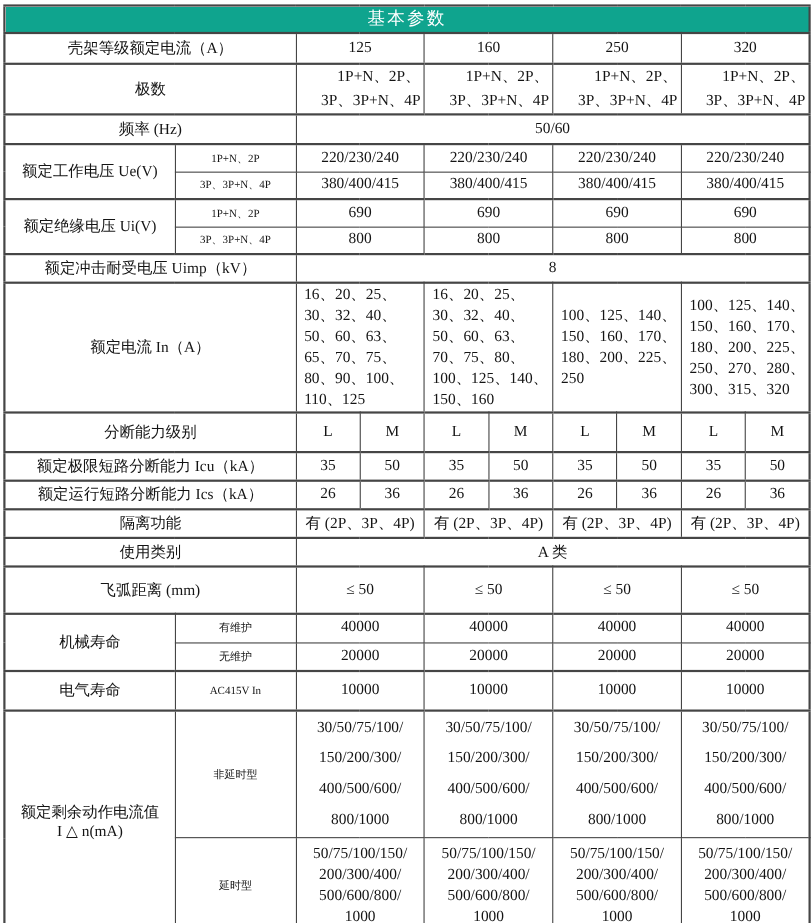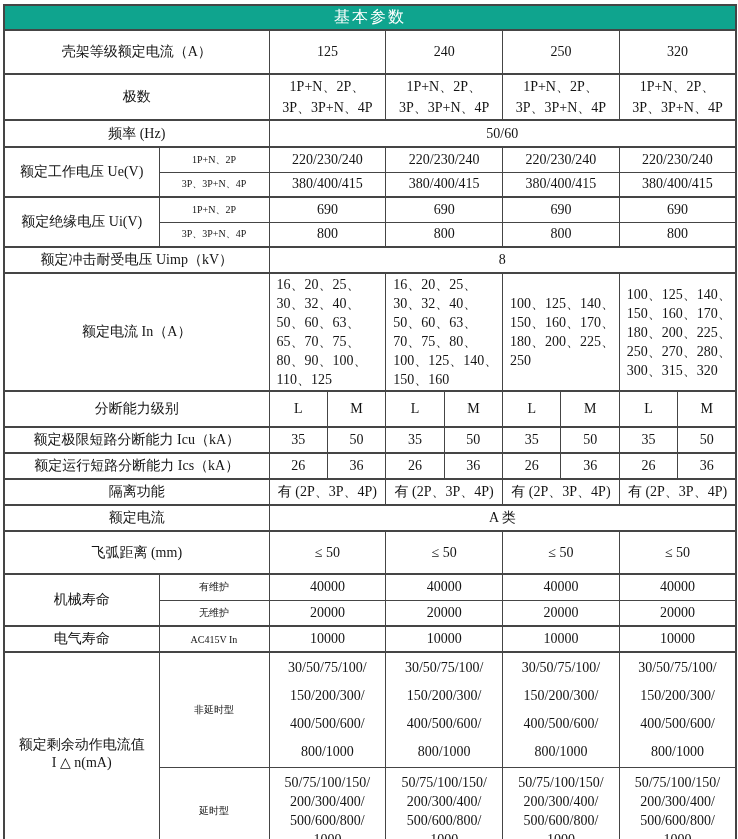--- a/index.html
+++ b/index.html
@@ -11,21 +11,21 @@
   td { border:solid var(--border); border-width:2px 1px; text-align:center;
        vertical-align:middle; font-size:14px; padding:1px 3px;
        white-space:pre-line; overflow:hidden; }
   tr.g1 > td { border-bottom-width:1px; }
   tr.g2 > td { border-top-width:1px; }
   td.title { background:var(--accent); color:#ffffff; font-size:16px;
              letter-spacing:2px; font-weight:400; }
   td.lbl { font-size:14px; }
   td.sub { font-size:10px; }
   td.list { text-align:left; padding-left:7px; line-height:19px; }
-  tr.poles-row td.val { line-height:21px; }
+  tr.poles-row td.val { line-height:21px;text-align:right; }
   tr.rcd1 td.val { line-height:28px;border-radius:30px; }
   tr.rcd2 td.val { line-height:19px; }
   .bottom-bar { width:738px; height:5px; background:var(--accent); margin-top:2px; }
 </style>
 </head>
 <body>
 
 <div class="sheet">
 <table class="spec">
   <colgroup>
@@ -39,24 +39,24 @@
         <col style="width:58.4px">
     <col style="width:58.4px">
         <col style="width:58.4px">
   </colgroup>
   <tbody>
 
   <tr style="height:23px">
     <td class="title" colspan="10">基本参数</td>
   </tr>
 
-  <tr style="height:44px">
+  <tr style="height:28px">
     <td class="lbl" colspan="2">壳架等级额定电流（A）</td>
     <td class="val" colspan="2">125</td>
-    <td class="val" colspan="2">240</td>
+    <td class="val" colspan="2">160</td>
     <td class="val" colspan="2">250</td>
     <td class="val" colspan="2">320</td>
   </tr>
 
   <tr class="poles-row" style="height:44px">
     <td class="lbl" colspan="2">极数</td>
     <td class="val" colspan="2">1P+N、2P、
 3P、3P+N、4P</td>
     <td class="val" colspan="2">1P+N、2P、
 3P、3P+N、4P</td>
@@ -171,21 +171,21 @@
 
   <tr style="height:26px">
     <td class="lbl" colspan="2">隔离功能</td>
     <td class="val" colspan="2">有 (2P、3P、4P)</td>
     <td class="val" colspan="2">有 (2P、3P、4P)</td>
     <td class="val" colspan="2">有 (2P、3P、4P)</td>
     <td class="val" colspan="2">有 (2P、3P、4P)</td>
   </tr>
 
   <tr style="height:26px">
-    <td class="lbl" colspan="2">额定电流</td>
+    <td class="lbl" colspan="2">使用类别</td>
     <td class="val" colspan="8">A 类</td>
   </tr>
 
   <tr style="height:43px">
     <td class="lbl" colspan="2">飞弧距离 (mm)</td>
     <td class="val" colspan="2">≤ 50</td>
     <td class="val" colspan="2">≤ 50</td>
     <td class="val" colspan="2">≤ 50</td>
     <td class="val" colspan="2">≤ 50</td>
   </tr>
@@ -199,21 +199,21 @@
     <td class="val" colspan="2">40000</td>
   </tr>
   <tr class="g2" style="height:26px">
     <td class="sub">无维护</td>
     <td class="val" colspan="2">20000</td>
     <td class="val" colspan="2">20000</td>
     <td class="val" colspan="2">20000</td>
     <td class="val" colspan="2">20000</td>
   </tr>
 
-  <tr style="height:26px">
+  <tr style="height:36px">
     <td class="lbl">电气寿命</td>
     <td class="sub">AC415V In</td>
     <td class="val" colspan="2">10000</td>
     <td class="val" colspan="2">10000</td>
     <td class="val" colspan="2">10000</td>
     <td class="val" colspan="2">10000</td>
   </tr>
 
   <tr class="g1 rcd1" style="height:112px">
     <td class="lbl" rowspan="2">额定剩余动作电流值

